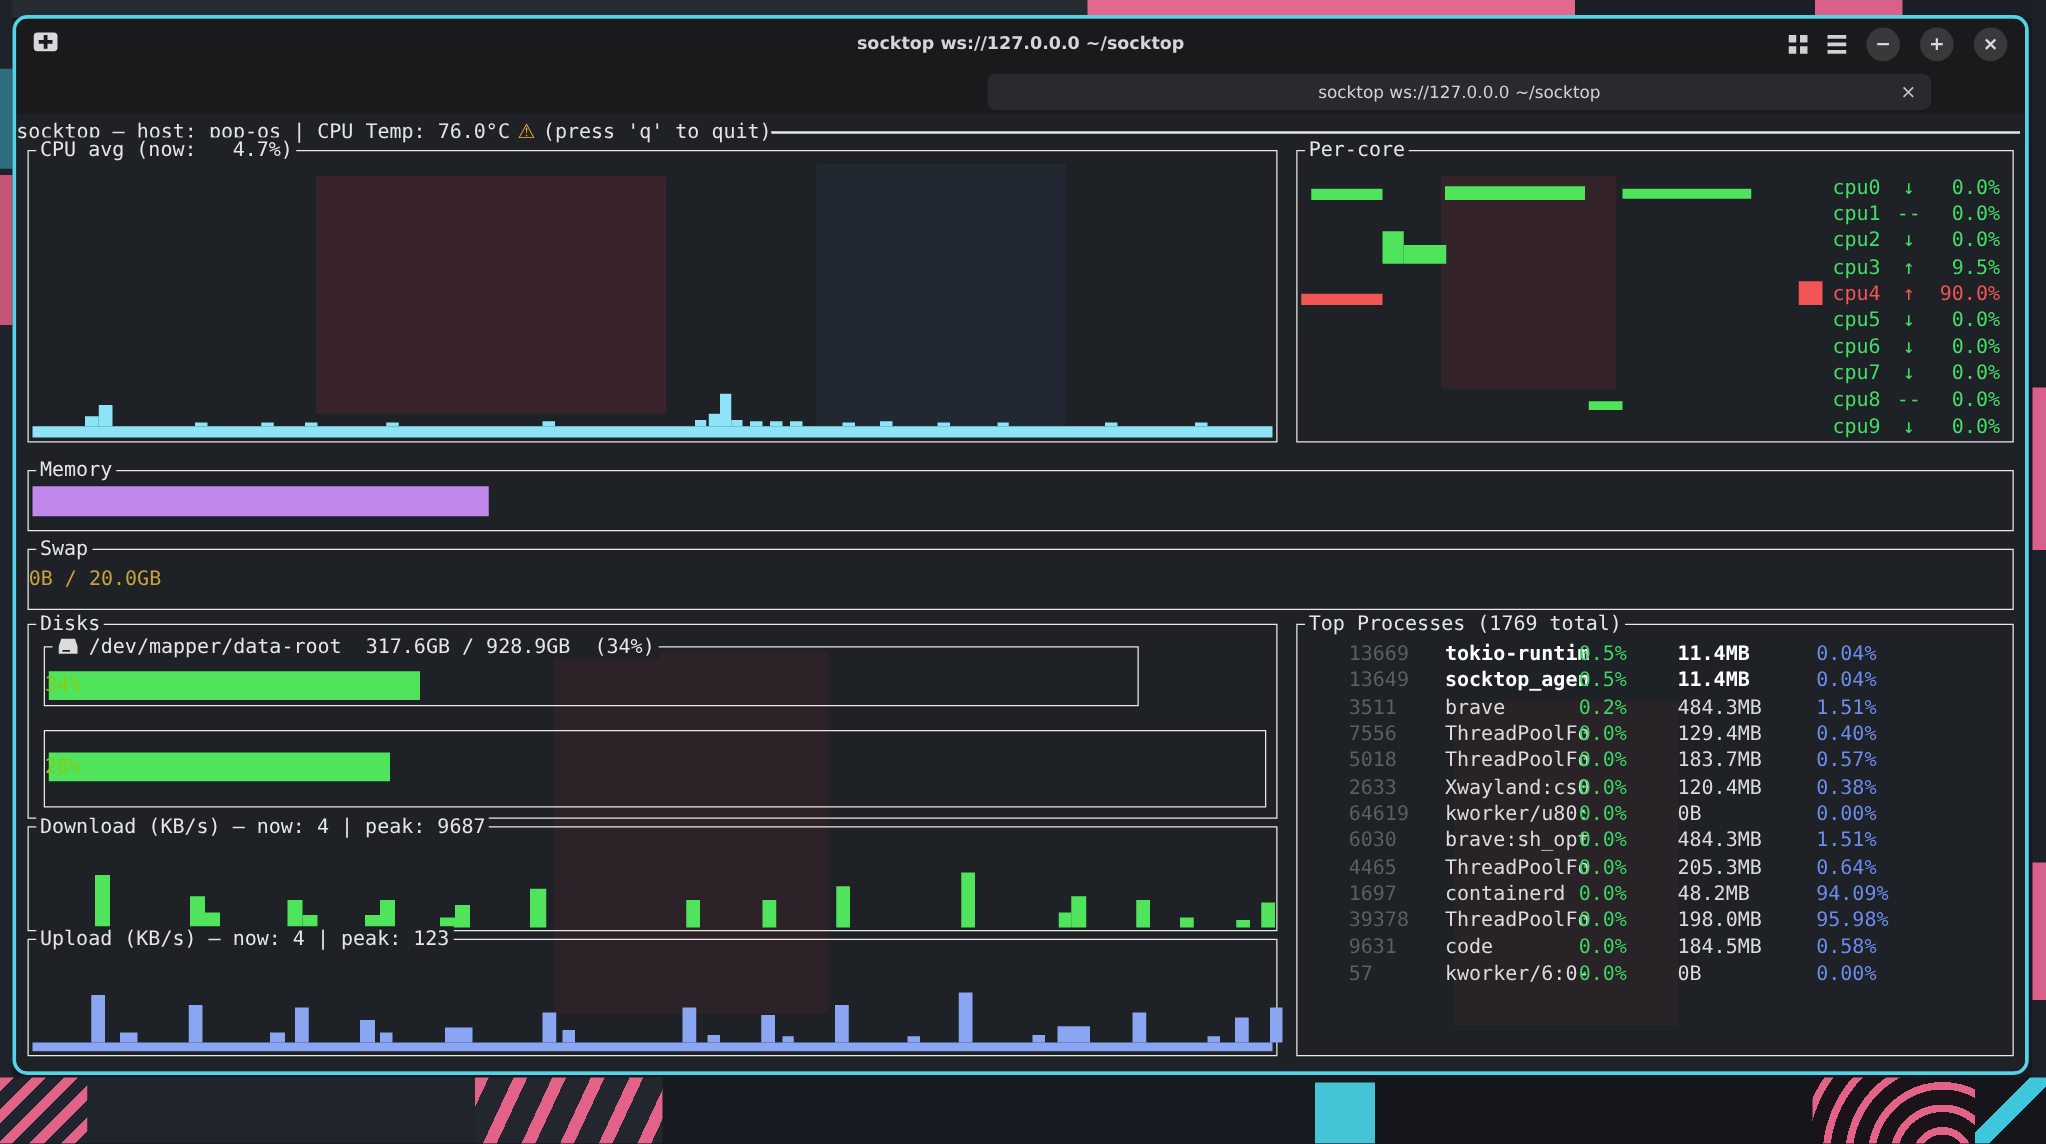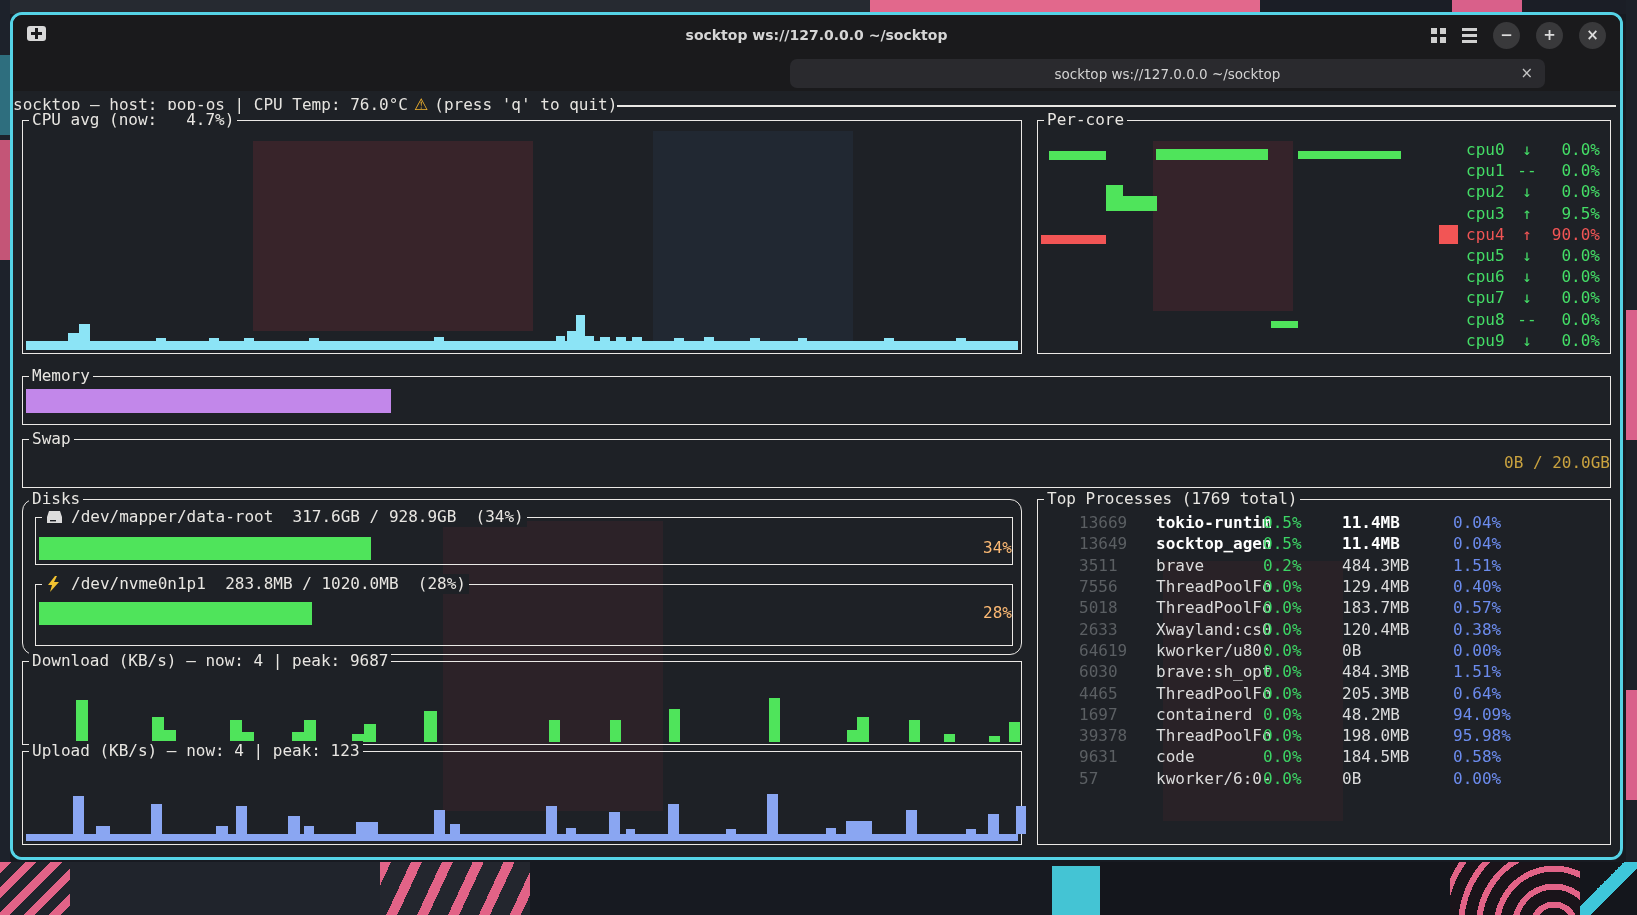--- a/index.html
+++ b/index.html
@@ -59,24 +59,24 @@
   .core-rows{position:absolute;top:18px;right:10px;z-index:2;}
   .crow{position:relative;display:flex;justify-content:flex-end;height:21.2px;align-items:center;color:#44dd66;}
   .crow .cname{width:48px;text-align:left;}
   .crow .carrow{width:26px;text-align:center;}
   .crow .cval{width:60px;text-align:right;}
   .crow .marker{position:absolute;left:-27px;top:1px;width:19px;height:19px;background:#f25555;display:none;}
   .crow.hot{color:#f25555;}
   .crow.hot .marker{display:block;}
   .mem-bar{position:absolute;left:3px;top:12px;height:24px;background:#c287ea;}
   .mem-label{position:absolute;left:0;right:0;top:13px;text-align:center;color:#a276cf;}
-  .swap-label{position:absolute;left:0;right:0;top:13px;text-align:right;color:#c9a23f;}
+  .swap-label{position:absolute;left:0;right:12px;top:13px;text-align:left;color:#c9a23f;}
   .subpanel{position:absolute;box-sizing:border-box;border:1px solid #ebe9e6;}
   .disk-bar{position:absolute;left:3px;background:#4fe45b;height:23px;}
-  .disk-pct{position:absolute;left:0;right:0;text-align:right;color:#fdba74;}
+  .disk-pct{position:absolute;left:0;right:0;text-align:left;color:#84cc16;}
   .dl-bars{position:absolute;left:3px;right:3px;top:0;bottom:2px;}
   .dl-bars .bar{background:#4fe45b;}
   .ul-baseline{position:absolute;left:3px;right:3px;bottom:3px;height:7px;background:#8aa6f2;}
   .ul-bars{position:absolute;left:3px;right:3px;bottom:10px;top:0;}
   .ul-bars .bar{background:#8aa6f2;}
   .ptable{position:absolute;left:0;top:12px;right:6px;z-index:2;}
   .prow{display:grid;grid-template-columns:77px 107px 79px 111px 1fr;padding-left:41px;height:21.3px;align-items:center;white-space:pre;}
   .prow.head{color:#5ec7ea;font-weight:bold;}
   .prow .pid{color:#5b5f63;}
   .prow .pname{color:#dcdcdc;}
@@ -274,46 +274,38 @@
         <span class="ptitle">Memory</span>
         <div class="mem-bar" style="width: 23%;"></div>
       </div>
 
       <div class="panel" style="left:9px;top:348px;width:1589px;height:49px;">
         <span class="ptitle">Swap</span>
         <div class="mem-bar" style="background: rgb(201, 162, 63); width: 0%;"></div>
         <div class="swap-label">0B / 20.0GB</div>
       </div>
 
-      <div class="panel" style="left:9px;top:408px;width:1000px;height:156px;border-radius:12px;">
+      <div class="panel" style="left:9px;top:408px;width:1000px;height:156px;">
         <span class="ptitle">Disks</span>
 
-        <div class="subpanel" style="left:12px;top:17px;width:978px;height:48px;">
+        <div class="subpanel" style="left:12px;top:17px;width:876px;height:48px;">
           <span class="ptitle">
             <span class="dicon">
               <svg width="17" height="14" viewBox="0 0 17 14">
                   <path fill="#dcdcdc" d="M3 1h11l2 6v6H1V7l2-6zm0 8h11v3H3V9z"></path>
                   <rect x="4" y="10" width="6" height="1.4" fill="#1e2126"></rect>
                 </svg>
             </span>
             <span>/dev/mapper/data-root  317.6GB / 928.9GB  (34%)</span>
           </span>
           <div class="disk-bar" style="top: 19px; width: 34%;"></div>
           <div class="disk-pct" style="top:20px;">34%</div>
         </div>
 
         <div class="subpanel" style="left:12px;top:84px;width:978px;height:62px;">
-          <span class="ptitle">
-            <span class="dicon">
-              <svg width="14" height="16" viewBox="0 0 14 16">
-                  <path fill="#f2c230" d="M8 0L1 9h4l-2 7 9-10H7l3-6z"></path>
-                </svg>
-            </span>
-            <span>/dev/nvme0n1p1  283.8MB / 1020.0MB  (28%)</span>
-          </span>
           <div class="disk-bar" style="top: 17px; width: 28%;"></div>
           <div class="disk-pct" style="top:18px;">28%</div>
         </div>
       </div>
 
       <div class="panel" style="left:9px;top:570px;width:1000px;height:84px;">
         <span class="ptitle">Download (KB/s) — now: 4 | peak: 9687</span>
         <div class="dl-bars">
             <div class="bar " style="left: 50px; width: 12px; height: 42px; bottom: 0px;"></div>
             <div class="bar " style="left: 126px; width: 12px; height: 25px; bottom: 0px;"></div>

